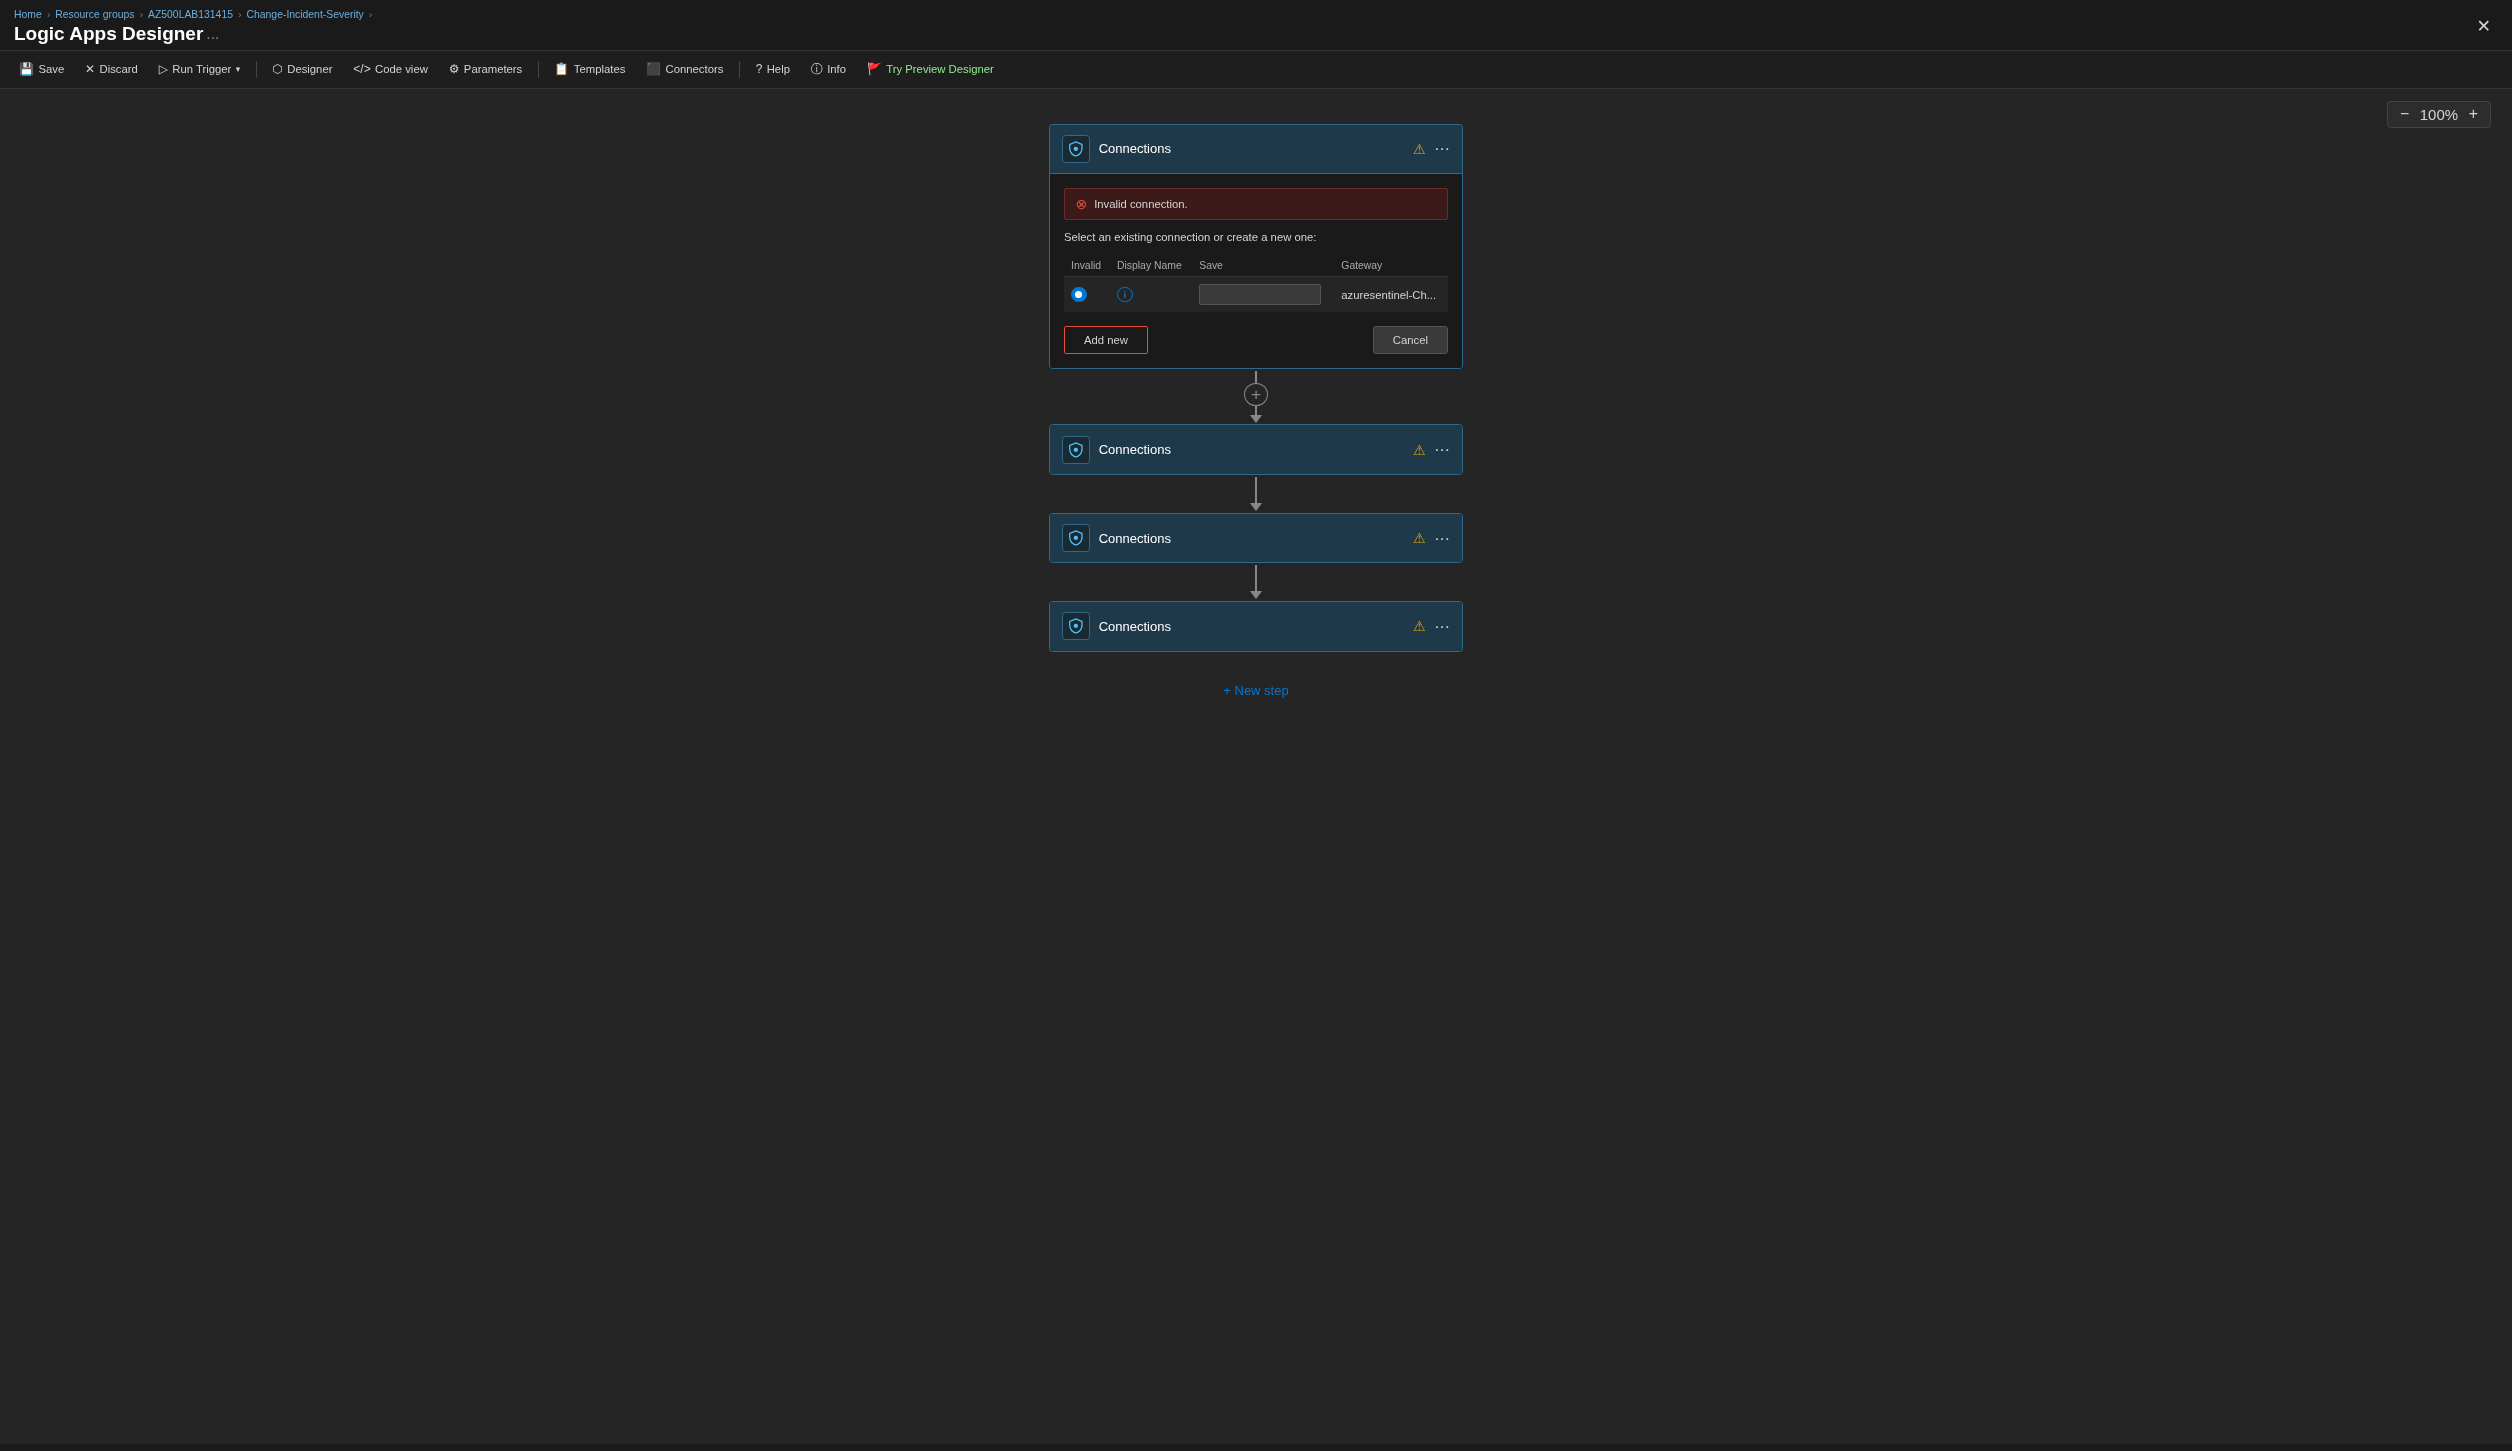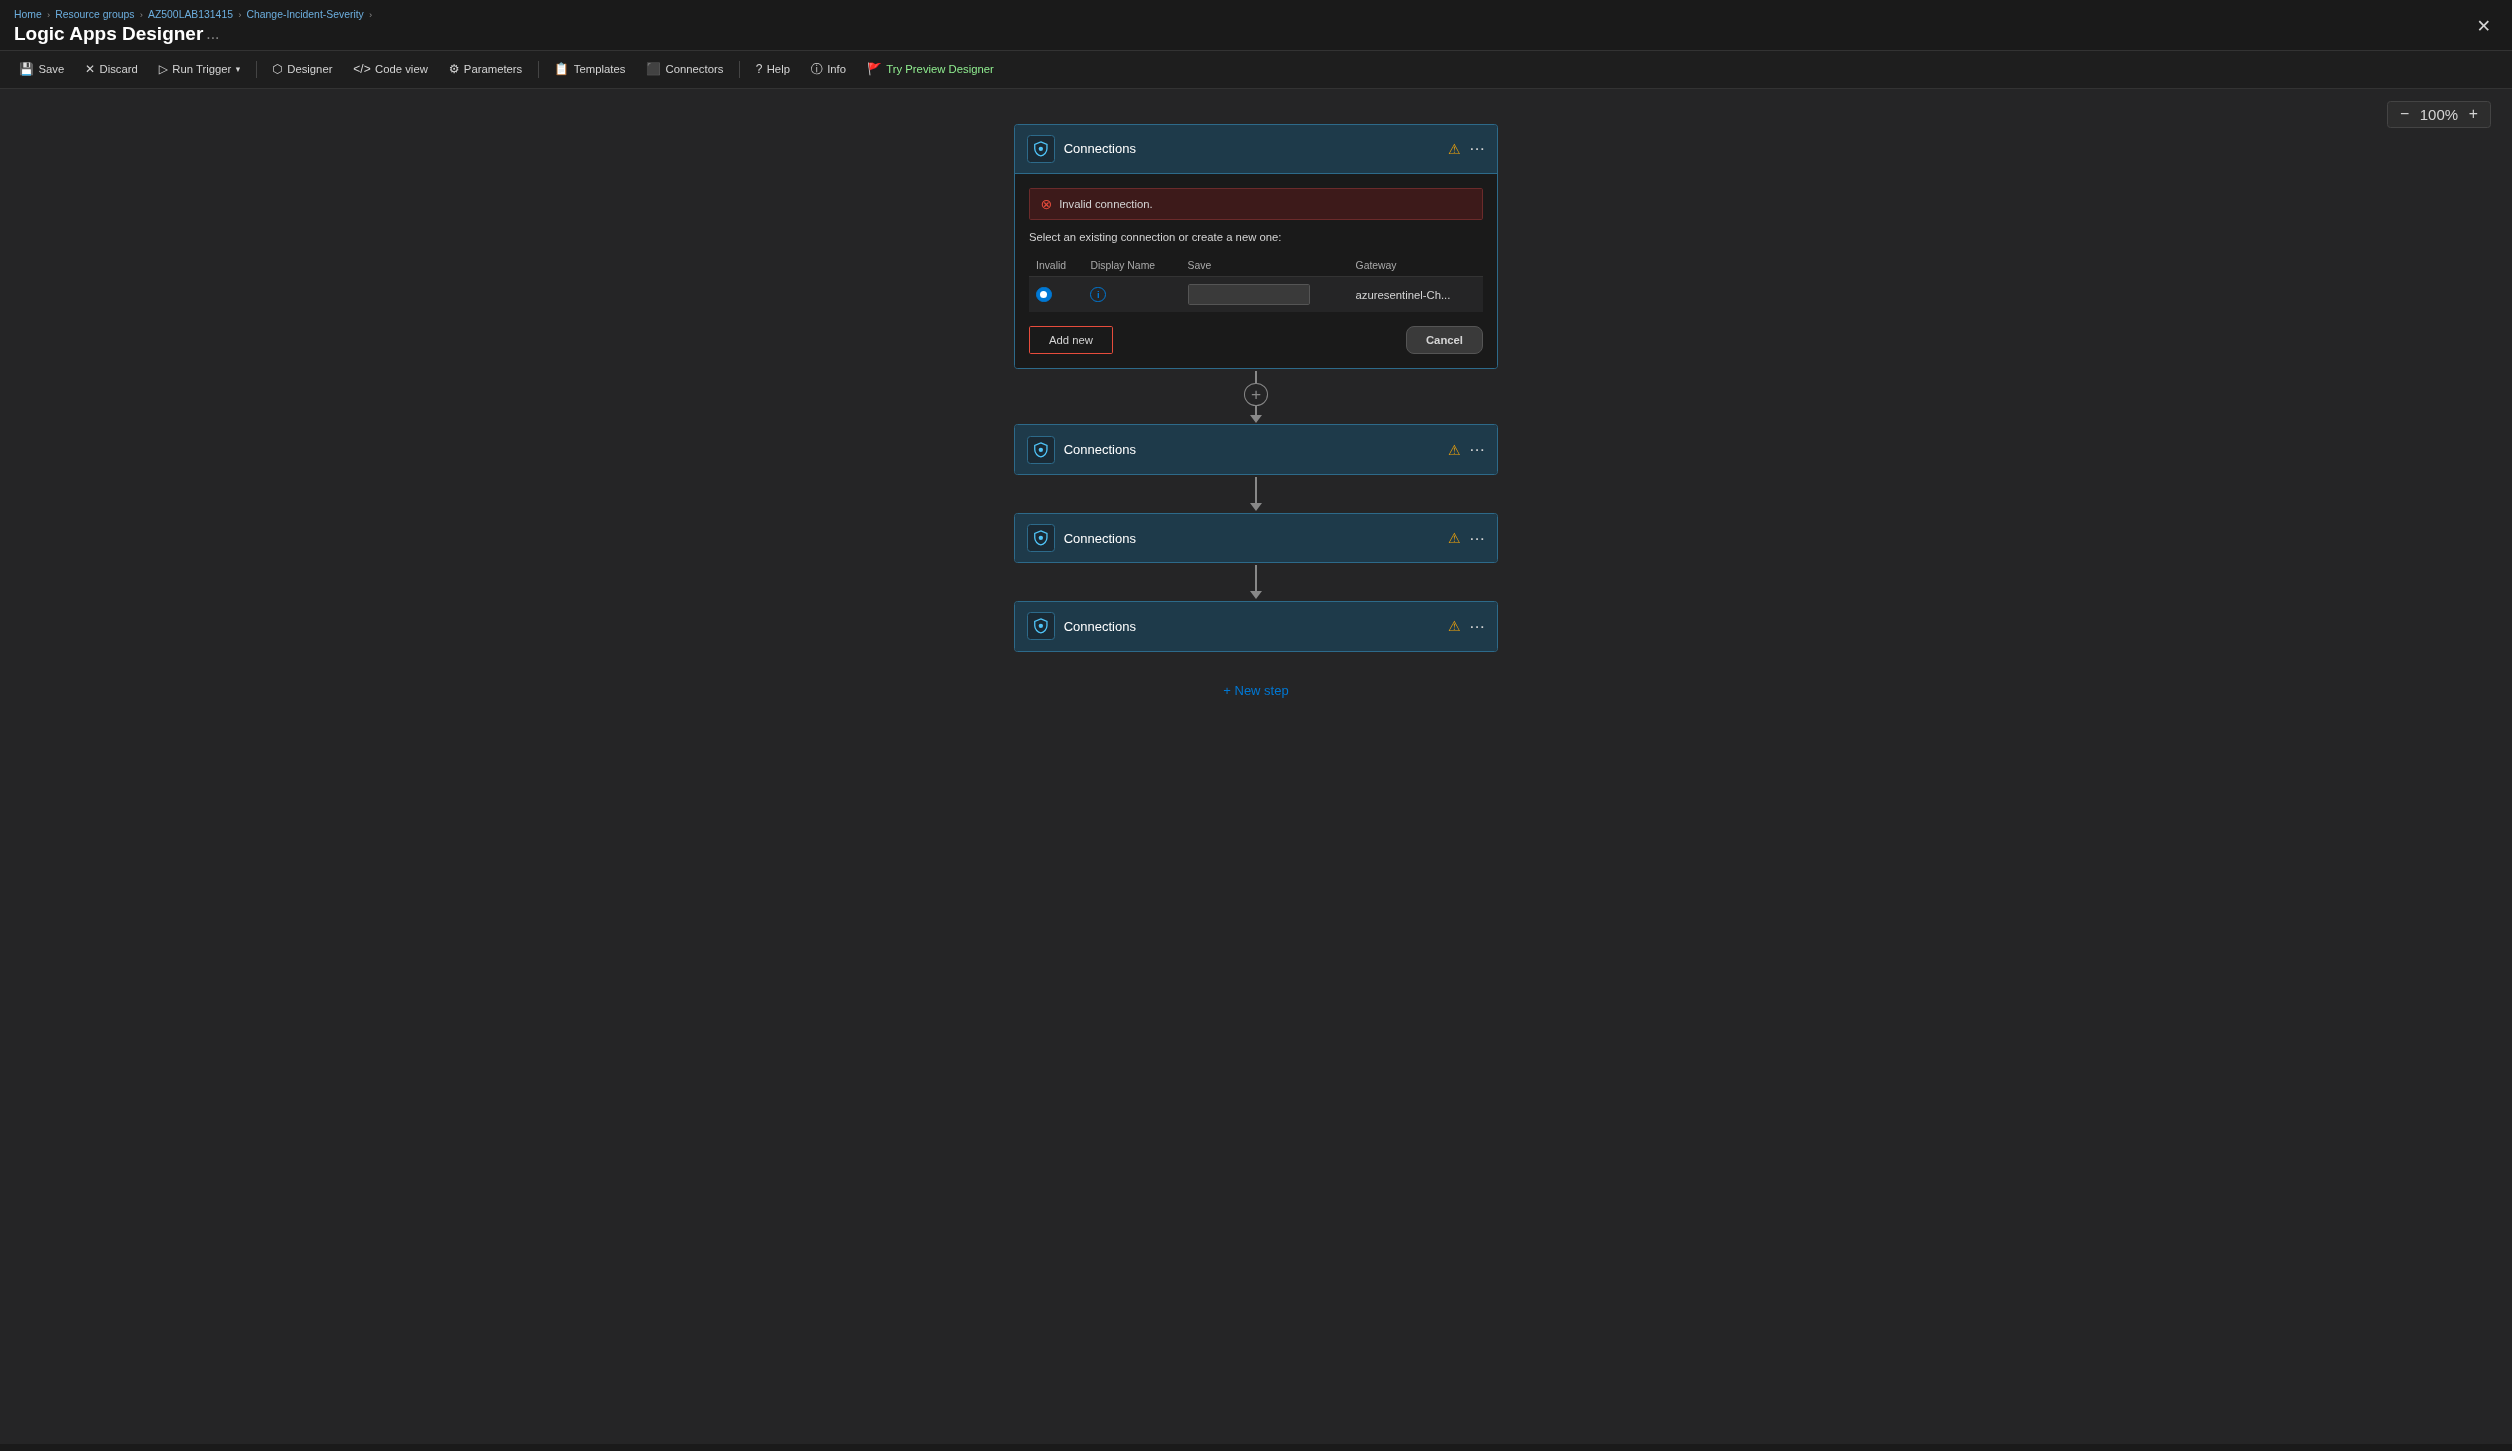--- a/index.html
+++ b/index.html
@@ -139,21 +139,21 @@
     .flow-container {
       display: flex;
       flex-direction: column;
       align-items: center;
       padding: 35px 17.4px 52px 17.4px;
       min-height: 100%;
     }
 
     
     .connection-card {
-      width: 484px;
+      width: 414px;
       background: #1e3a4a;
       border: 0.9px solid #2d6a8a;
       border-radius: 3.5px;
       overflow: hidden;
       position: relative;
     }
     .connection-card.expanded {
       border: 1.7px solid #2d6a8a;
     }
     .card-header {
@@ -317,22 +317,21 @@
       cursor: pointer;
       border-radius: 1.7px;
     }
     .btn-secondary {
       background: #3a3a3a;
       border: 0.9px solid #555;
       color: #d4d4d4;
       padding: 7px 19px;
       font-size: 11.3px;
       cursor: pointer;
-      border-radius: 8px;
-      font-weight: bold;
+      border-radius: 3px;
     }
 
     .arrow-with-add {
       display: flex;
       flex-direction: column;
       align-items: center;
       margin: 1.7px 0;
       position: relative;
       height: 52px;
     }

